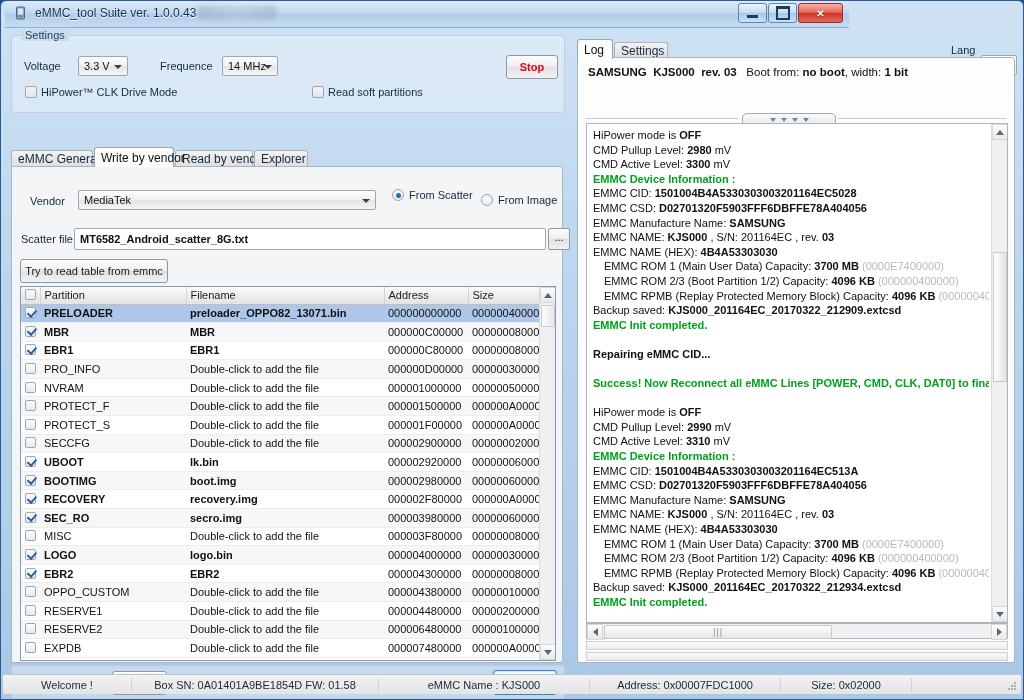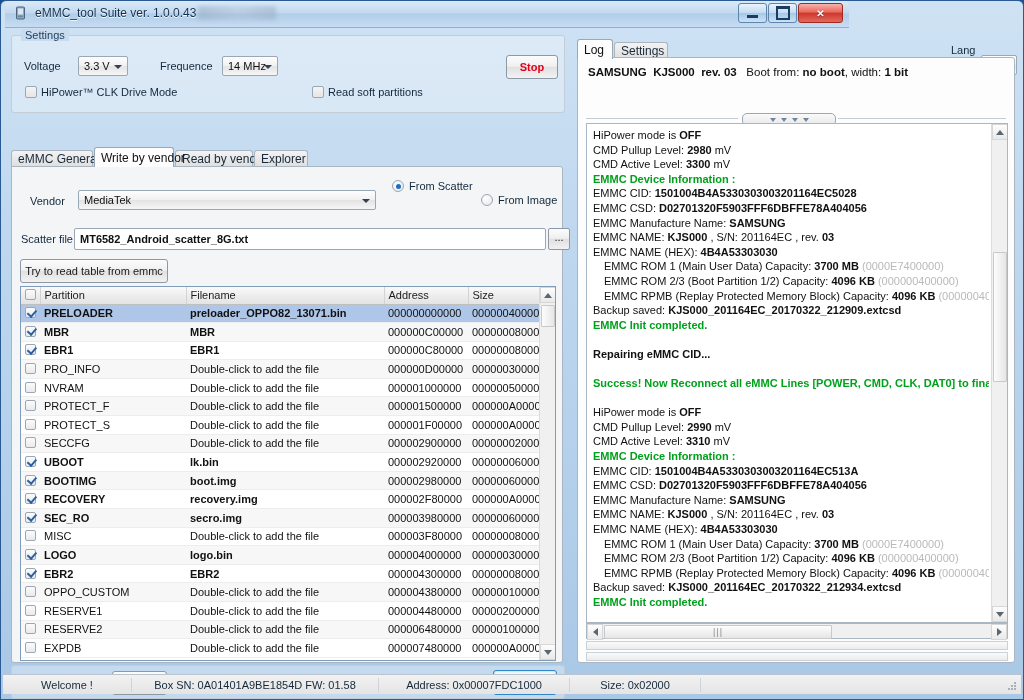--- a/index.html
+++ b/index.html
@@ -347,21 +347,21 @@
     </div>
 
     <div class="tabpage">
 
       <div class="lbl" style="left:18px;top:28px;">Vendor</div>
       <div class="combo" style="left:66px;top:23px;width:298px;">
         <span>MediaTek</span>
         <i class="arrow"></i>
       </div>
 
-      <div class="radio" style="left:380px;top:13px;">
+      <div class="radio" style="left:380px;top:22px;">
         <i class="rdot on"></i>
         <span>From Scatter</span>
       </div>
       <div class="radio" style="left:469px;top:27px;">
         <i class="rdot"></i>
         <span>From Image</span>
       </div>
 
       <div class="lbl" style="left:9px;top:66px;">Scatter file</div>
       <div class="field bold" style="left:62px;top:61px;width:472px;">MT6582_Android_scatter_8G.txt</div>
@@ -639,20 +639,21 @@
       </div>
 
       <div style="position:absolute;left:8px;top:583px;width:422px;height:9px;border:1px solid #c9d2da;background:linear-gradient(180deg,#fafafa,#ececec);box-sizing:border-box;"></div>
       <div style="position:absolute;left:8px;top:594px;width:422px;height:9px;border:1px solid #c9d2da;background:linear-gradient(180deg,#fafafa,#ececec);box-sizing:border-box;"></div>
     </div>
   </div>
 
   <div class="statusbar">
     <div class="sb-cell" style="min-width:108px;justify-content:center;">Welcome !</div>
     <div class="sb-cell" style="min-width:226px;justify-content:center;">Box SN: 0A01401A9BE1854D  FW: 01.58</div>
+    <div class="sb-cell" style="min-width:190px;justify-content:center;">eMMC Name : KJS000</div>
     <div class="sb-cell" style="min-width:170px;justify-content:center;">Address: 0x00007FDC1000</div>
     <div class="sb-cell" style="min-width:110px;justify-content:center;">Size: 0x02000</div>
     <div class="sb-cell last"></div>
     <span class="grip-dots">
       <svg width="12" height="12" viewBox="0 0 12 12">
         <g fill="#a7b0b8">
           <rect x="8" y="8" width="2" height="2"></rect>
             <rect x="5" y="8" width="2" height="2"></rect>
           <rect x="8" y="5" width="2" height="2"></rect>
             <rect x="2" y="8" width="2" height="2"></rect>

